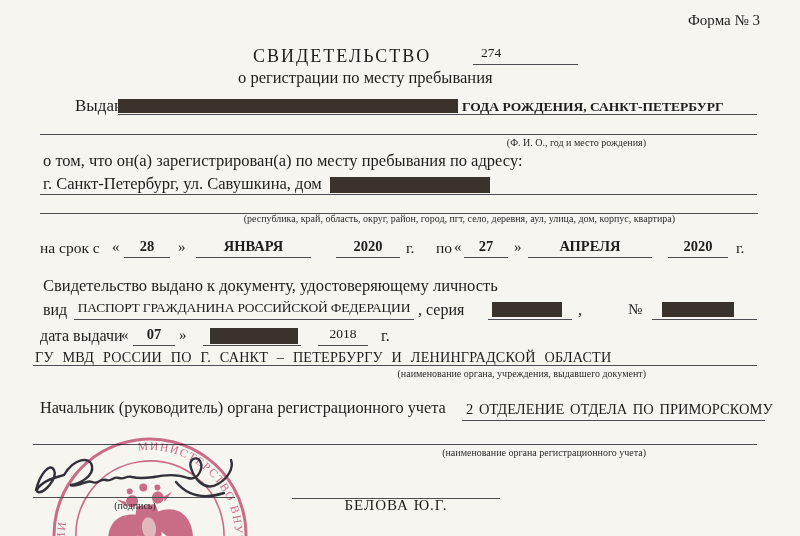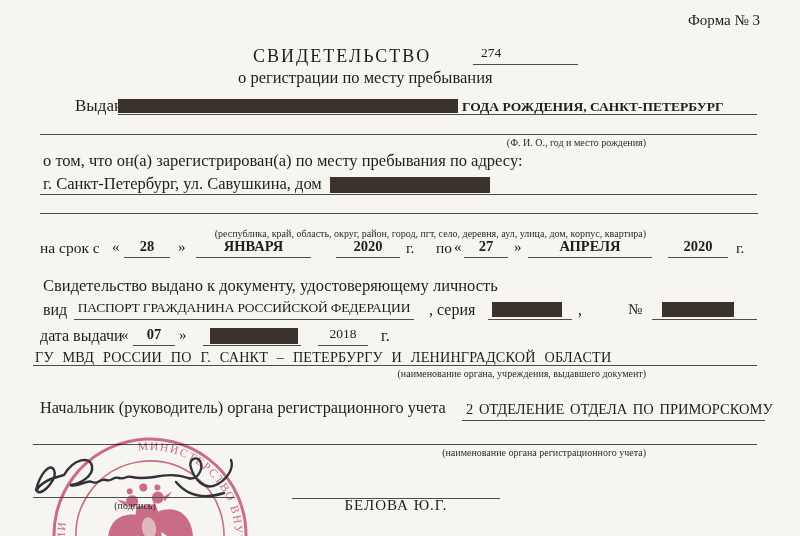--- a/index.html
+++ b/index.html
@@ -44,41 +44,41 @@
   <div class="bar" style="left:118px;top:99px;width:340px;height:14px;"></div>
   <div class="t bold" style="left:462px;top:99px;font-size:13.5px;">ГОДА РОЖДЕНИЯ, САНКТ-ПЕТЕРБУРГ</div>
   <div class="rule" style="left:40px;top:134px;width:717px;"></div>
   <div class="cap center" style="top:137px;">(Ф. И. О., год и место рождения)</div>
 
   <div class="t" style="left:43px;top:175px;font-size:16.5px;">г. Санкт-Петербург, ул. Савушкина, дом</div>
   <div class="t" style="left:43px;top:152px;font-size:16.5px;">о том, что он(а) зарегистрирован(а) по месту пребывания по адресу:</div>
   <div class="bar" style="left:330px;top:177px;width:160px;height:16px;"></div>
   <div class="rule" style="left:40px;top:194px;width:717px;"></div>
   <div class="rule" style="left:40px;top:213px;width:718px;"></div>
-  <div class="cap center" style="top:228px;">(республика, край, область, округ, район, город, пгт, село, деревня, аул, улица, дом, корпус, квартира)</div>
+  <div class="cap center" style="top:213px;margin-left:29px;">(республика, край, область, округ, район, город, пгт, село, деревня, аул, улица, дом, корпус, квартира)</div>
 
   <div class="t" style="left:40px;top:239px;font-size:15.5px;">на срок с</div>
   <div class="t q" style="left:112px;top:239px;">«</div>
   <div class="cell" style="left:124px;top:238px;width:46px;">28</div>
   <div class="t q" style="left:178px;top:239px;">»</div>
   <div class="cell" style="left:196px;top:238px;width:115px;">ЯНВАРЯ</div>
   <div class="cell" style="left:336px;top:238px;width:64px;">2020</div>
   <div class="t" style="left:406px;top:239px;font-size:15.5px;">г.</div>
   <div class="t" style="left:436px;top:239px;font-size:15.5px;">по</div>
   <div class="t q" style="left:454px;top:239px;">«</div>
   <div class="cell" style="left:464px;top:238px;width:44px;">27</div>
   <div class="t q" style="left:514px;top:239px;">»</div>
   <div class="cell" style="left:528px;top:238px;width:124px;">АПРЕЛЯ</div>
   <div class="cell" style="left:668px;top:238px;width:60px;">2020</div>
   <div class="t" style="left:736px;top:239px;font-size:15.5px;">г.</div>
 
   <div class="t" style="left:43px;top:277px;font-size:16.5px;">Свидетельство выдано к документу, удостоверяющему личность</div>
   <div class="t" style="left:43px;top:301px;font-size:16px;">вид</div>
   <div class="cell norm caps-cond" style="left:74px;top:300px;width:340px;">ПАСПОРТ ГРАЖДАНИНА РОССИЙСКОЙ ФЕДЕРАЦИИ</div>
-  <div class="t" style="left:418px;top:301px;font-size:16px;margin-left:11px;">, серия</div>
+  <div class="t" style="left:418px;top:301px;font-size:16px;">, серия</div>
   <div class="rule" style="left:488px;top:319px;width:84px;"></div>
   <div class="bar" style="left:492px;top:302px;width:70px;height:15px;"></div>
   <div class="t" style="left:578px;top:301px;font-size:16px;">,</div>
   <div class="t" style="left:628px;top:301px;font-size:15px;">№</div>
   <div class="rule" style="left:652px;top:319px;width:105px;"></div>
   <div class="bar" style="left:662px;top:302px;width:72px;height:15px;"></div>
 
   <div class="t" style="left:40px;top:327px;font-size:16px;">дата выдачи</div>
   <div class="t q" style="left:121px;top:327px;">«</div>
   <div class="cell" style="left:133px;top:326px;width:42px;">07</div>

